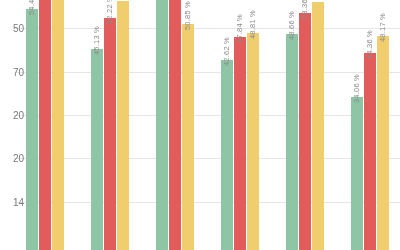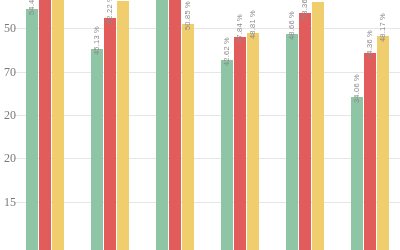--- a/index.html
+++ b/index.html
@@ -8,23 +8,23 @@
     background:#ffffff;
     font-family:"Liberation Sans", sans-serif;
   }
   #chart-root{position:relative;width:400px;height:250px;overflow:hidden;background:#fff;}
 
   
   #plot{position:absolute;left:0;top:0;width:400px;height:250px;overflow:hidden;}
 
   .gridline{position:absolute;left:14px;right:0;height:1px;background:#e6e6e6;}
   .ytick{
-    position:absolute;left:4px;
-    font-size:12px;color:#7a7a7a;letter-spacing:0px;
-    white-space:nowrap;transform:translateY(-50%);font-family:Liberation Serif, serif;
+    position:absolute;left:13px;
+    font-size:10px;color:#7a7a7a;letter-spacing:0px;
+    white-space:nowrap;transform:translateY(-50%);
   }
 
   .group{position:absolute;bottom:0;top:0;}
   .bar{
     position:absolute;bottom:0;width:12px;border-radius:0;
   }
   .bar.green{background:#8ec5a4;}
   .bar.red{background:#e25c5c;}
   .bar.yellow{background:#f0cd6d;}
 
@@ -46,21 +46,21 @@
     <div class="gridline" style="top:28px;"></div>
     <div class="gridline" style="top:72px;"></div>
     <div class="gridline" style="top:115px;"></div>
     <div class="gridline" style="top:158px;"></div>
     <div class="gridline" style="top:202px;"></div>
 
     <div class="ytick" style="top:28px;">50</div>
     <div class="ytick" style="top:72px;">70</div>
     <div class="ytick" style="top:115px;">20</div>
     <div class="ytick" style="top:158px;">20</div>
-    <div class="ytick" style="top:202px;">15</div>
+    <div class="ytick" style="top:202px;">14</div>
 
     <div id="bars-layer">
         <div class="group" style="left: 0px; width: 400px;">
           <div class="bar green" style="left: 26px; height: 241.14px; background: rgb(142, 197, 164);"></div>
           <div class="blabel" style="left: 36px; top: 5.86px;">54.4</div>
           <div class="bar red" style="left: 39px; height: 252.015px; background: rgb(226, 92, 92);"></div>
           <div class="bar yellow" style="left: 52px; height: 250.275px; background: rgb(240, 205, 109);"></div>
         </div>
         <div class="group" style="left: 0px; width: 400px;">
           <div class="bar green" style="left: 91px; height: 200.815px; background: rgb(142, 197, 164);"></div>

